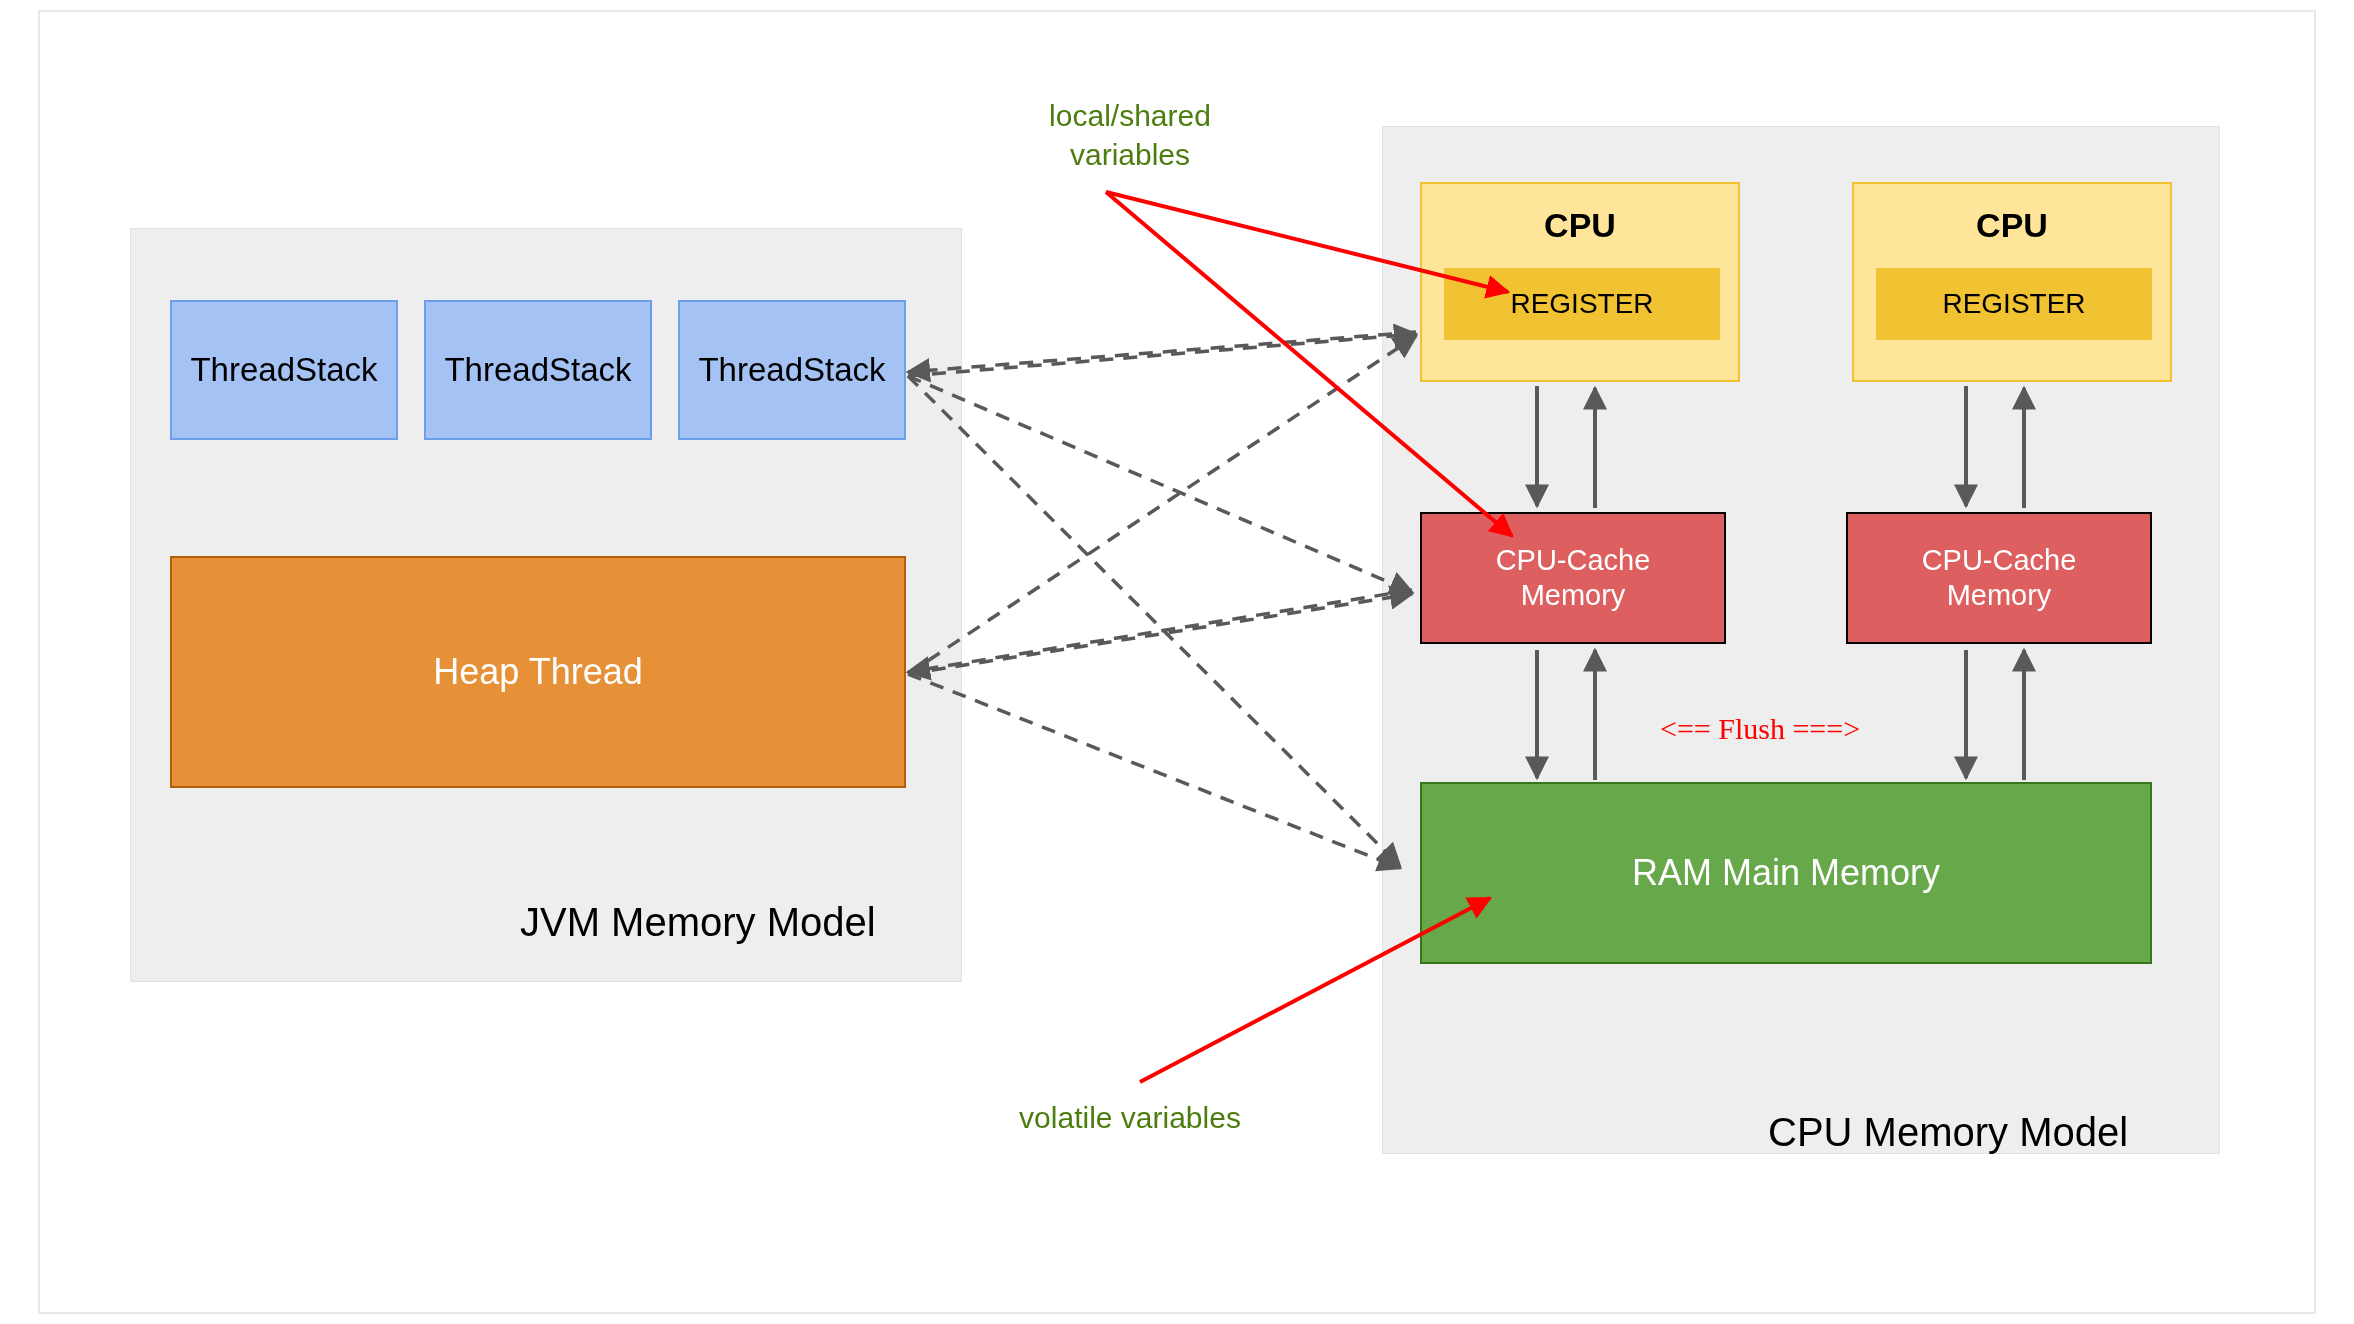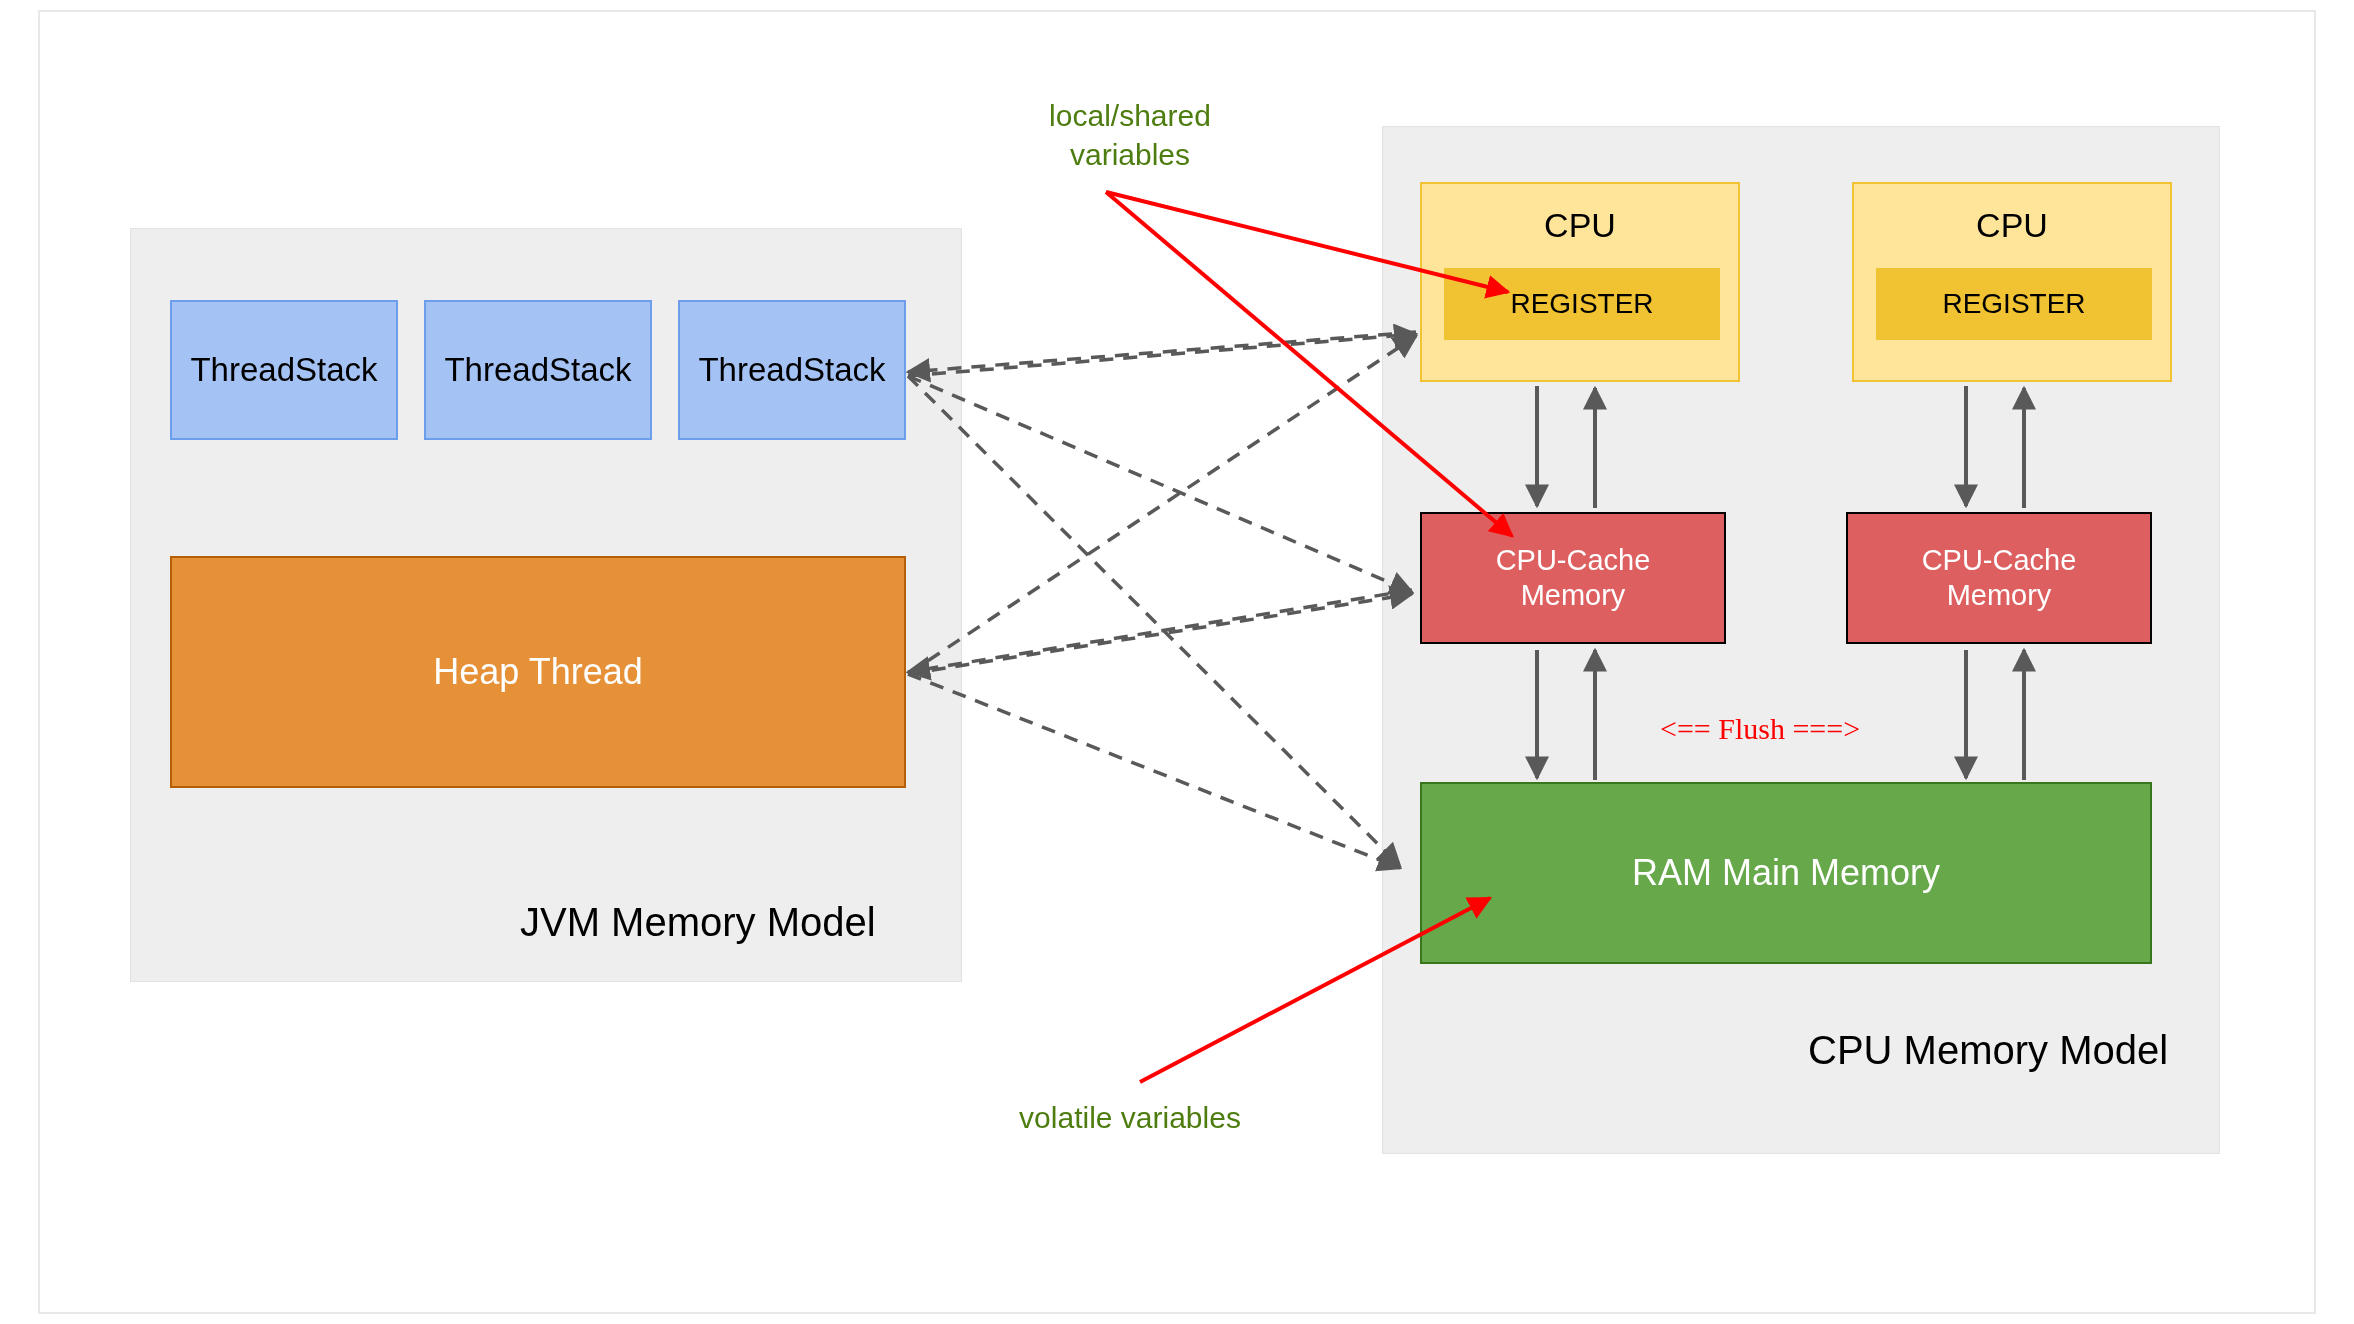--- a/index.html
+++ b/index.html
@@ -39,21 +39,21 @@
   #cpu-panel { left: 1382px; top: 126px; width: 838px; height: 1028px; }
 
   .panel-caption {
     position: absolute;
     color: #000000;
     font-size: 40px;
     line-height: 1;
     white-space: nowrap;
   }
   #jvm-caption { left: 520px; top: 902px; text-align: center; }
-  #cpu-caption { left: 1768px; top: 1030px; margin-left: 40px; }
+  #cpu-caption { left: 1768px; top: 1112px; }
 
   
   .thread-stack {
     position: absolute;
     top: 300px;
     width: 228px;
     height: 140px;
     background: #a4c2f4;
     border: 2px solid #6d9eeb;
     box-sizing: border-box;
@@ -98,20 +98,21 @@
   #cpu-box-0 { left: 1420px; }
   #cpu-box-1 { left: 1852px; }
   .cpu-label {
     position: absolute;
     top: 22px;
     left: 0;
     width: 100%;
     text-align: center;
     font-size: 34px;
     color: #000000;
+    font-weight: bold;
   }
   .register-box {
     position: absolute;
     left: 22px;
     top: 84px;
     width: 276px;
     height: 72px;
     background: #f1c232;
     display: flex;
     align-items: center;

